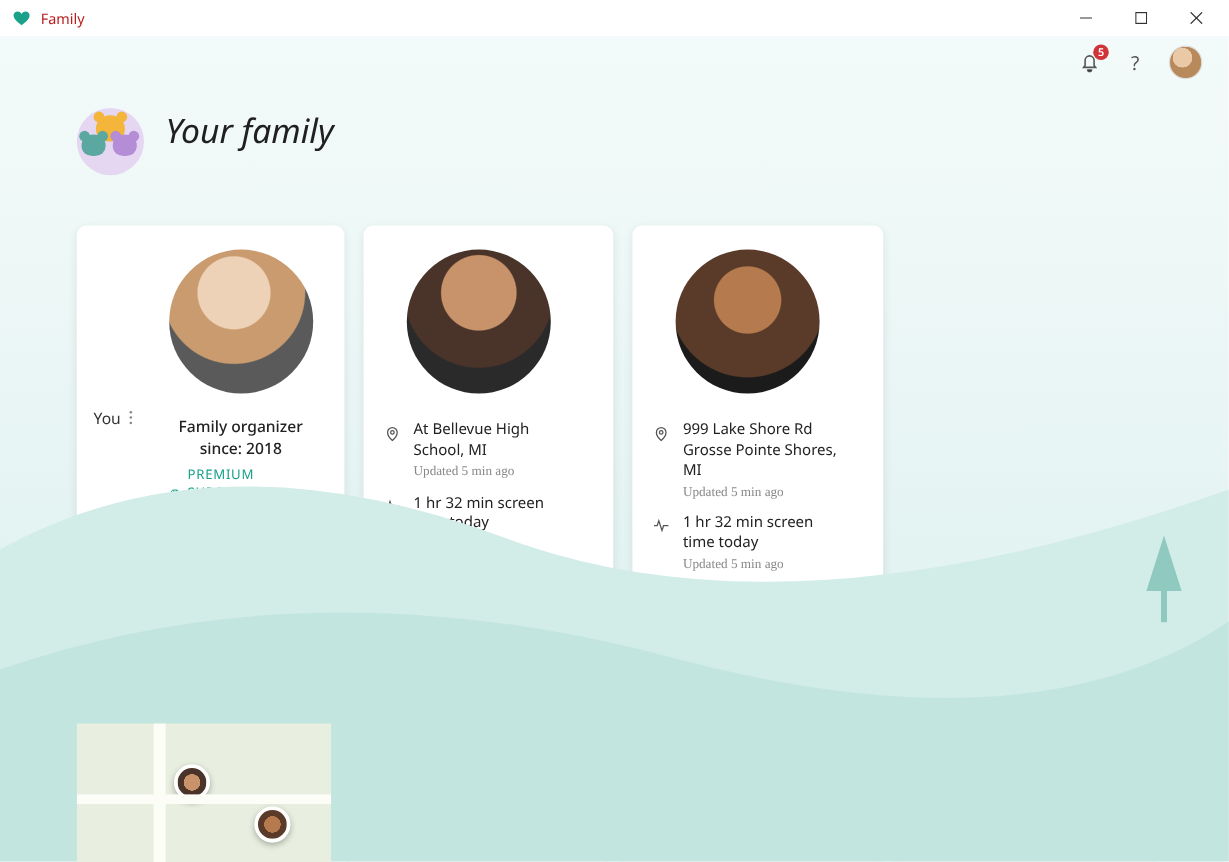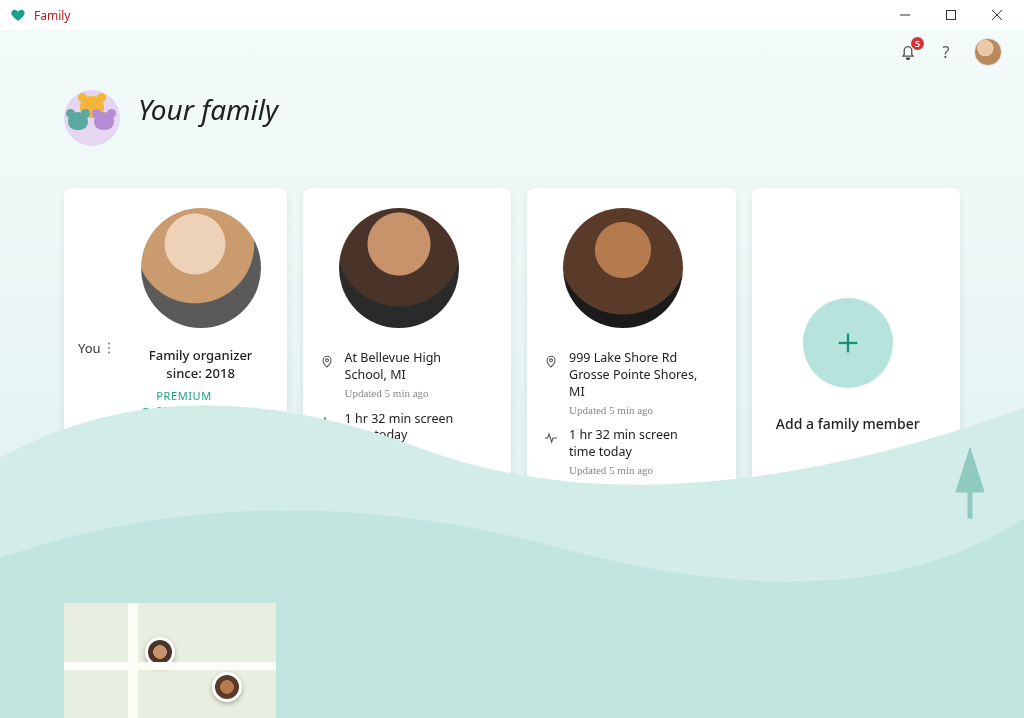--- a/index.html
+++ b/index.html
@@ -190,31 +190,20 @@
                 </svg></span>
             <div class="info-text">
               <div>1 hr 32 min screen time today</div>
               <div class="sub">Updated 5 min ago</div>
             </div>
           </div>
         </div>
       </div>
     </div>
 
-    <div class="card">
-      <div class="card-body add-card">
-        <div class="add-circle">
-          <svg viewBox="0 0 24 24">
-              <line x1="12" y1="4" x2="12" y2="20" stroke-width="2"></line>
-              <line x1="4" y1="12" x2="20" y2="12" stroke-width="2"></line>
-            </svg>
-        </div>
-        <div class="add-label">Add a family member</div>
-      </div>
-    </div>
 
   </div>
 
   <div class="section-title">Family features</div>
   <div class="features">
 
     <div class="feature-card">
       <div class="feature-header">Find your family</div>
       <div class="map">
         <div class="map-pin" style="left:38%; top:22%; background:radial-gradient(circle,#c8926a 0 40%,#4a342a 41% 100%);"></div>

